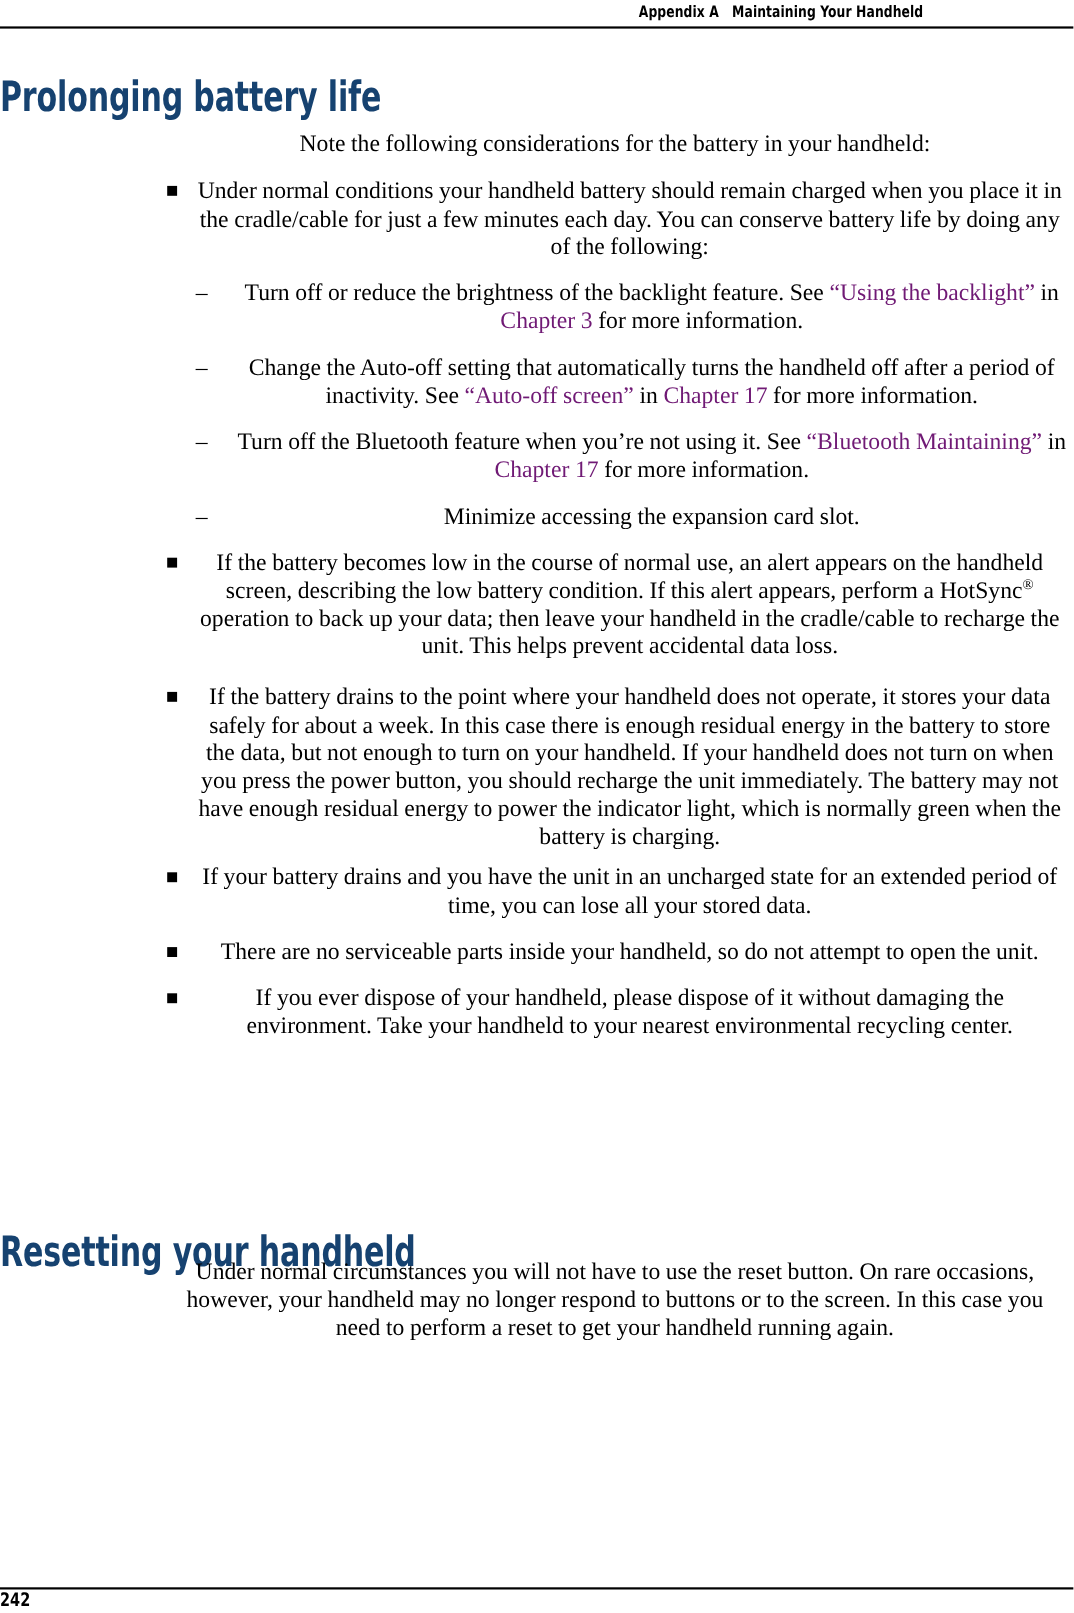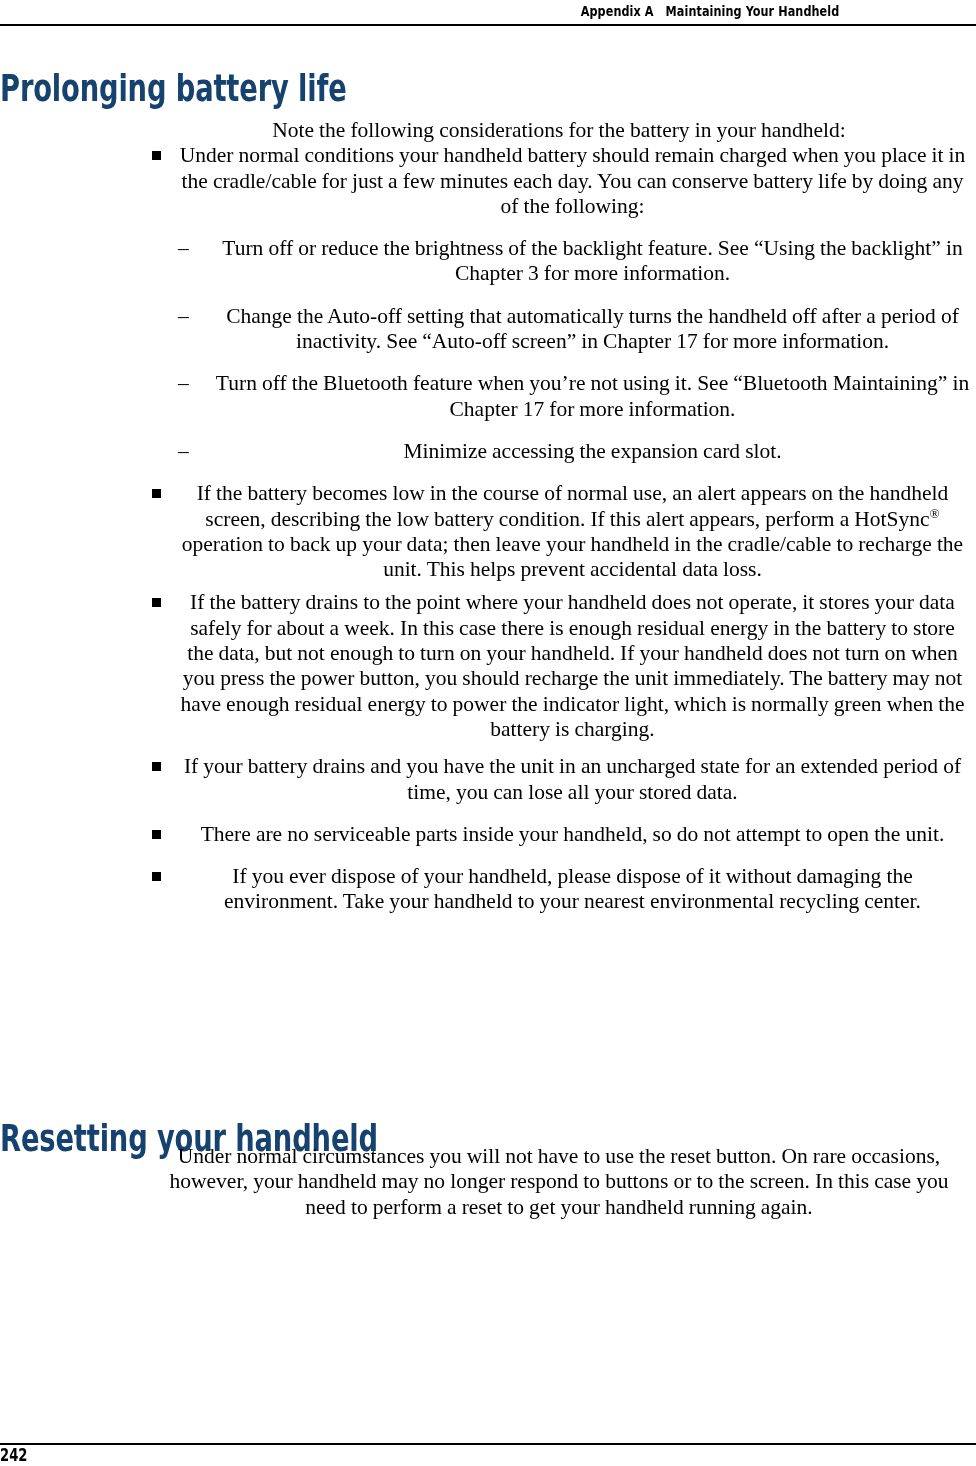--- a/index.html
+++ b/index.html
@@ -108,21 +108,21 @@
   .b2 .marker-dash {
     position: absolute;
     left: 30px;
     top: 0px;
     font-family: "Liberation Serif", serif;
     font-size: 21.5px;
     line-height: 25.3px;
   }
 
   a.xref, .xref {
-    color: #000000;
+    color: #701a75;
     text-decoration: none;
   }
 
   sup.reg {
     font-size: 0.62em;
     vertical-align: super;
     line-height: 0;
   }
 
   
@@ -157,21 +157,21 @@
     <div class="runhead-text">Appendix A   Maintaining Your Handheld</div>
   </div>
   <div class="runhead-rule"></div>
 
   <div class="h1" id="h1-prolonging">Prolonging battery life</div>
 
   <div class="bodyblock" id="body-1" style="top: 118px;">
 
     <p class="para" id="p-intro-1">Note the following considerations for the battery in your handheld:</p>
 
-    <div class="para b1" id="b1-0" style="margin-top:0;">
+    <div class="para b1" id="b1-0" style="margin-top:18px;">
       <span class="marker"></span>
       <span>Under normal conditions your handheld battery should remain charged when you place it in the cradle/cable for just a few minutes each day. You can conserve battery life by doing any of the following:</span>
     </div>
 
     <div class="para b2" id="sb-0" style="margin-top:17px;">
       <span class="marker-dash">–</span>
       <span class="rich"><span>Turn off or reduce the brightness of the backlight feature. See </span><span class="xref">“Using the backlight”</span><span> in </span><span class="xref">Chapter 3</span><span> for more information.</span></span>
     </div>
 
     <div class="para b2" id="sb-1" style="margin-top:17px;">
@@ -187,21 +187,21 @@
     <div class="para b2" id="sb-3" style="margin-top:17px;">
       <span class="marker-dash">–</span>
       <span class="rich"><span>Minimize accessing the expansion card slot.</span></span>
     </div>
 
     <div class="para b1" id="b1-1" style="margin-top:17px;">
       <span class="marker"></span>
       <span><span>If the battery becomes low in the course of normal use, an alert appears on the handheld screen, describing the low battery condition. If this alert appears, perform a HotSync</span><sup class="reg">®</sup><span> operation to back up your data; then leave your handheld in the cradle/cable to recharge the unit. This helps prevent accidental data loss.</span></span>
     </div>
 
-    <div class="para b1" id="b1-2" style="margin-top:8px;">
+    <div class="para b1" id="b1-2" style="margin-top:21px;">
       <span class="marker"></span>
       <span>If the battery drains to the point where your handheld does not operate, it stores your data safely for about a week. In this case there is enough residual energy in the battery to store the data, but not enough to turn on your handheld. If your handheld does not turn on when you press the power button, you should recharge the unit immediately. The battery may not have enough residual energy to power the indicator light, which is normally green when the battery is charging.</span>
     </div>
 
     <div class="para b1" id="b1-3" style="margin-top:12px;">
       <span class="marker"></span>
       <span>If your battery drains and you have the unit in an uncharged state for an extended period of time, you can lose all your stored data.</span>
     </div>
 
     <div class="para b1" id="b1-4" style="margin-top:17px;">

